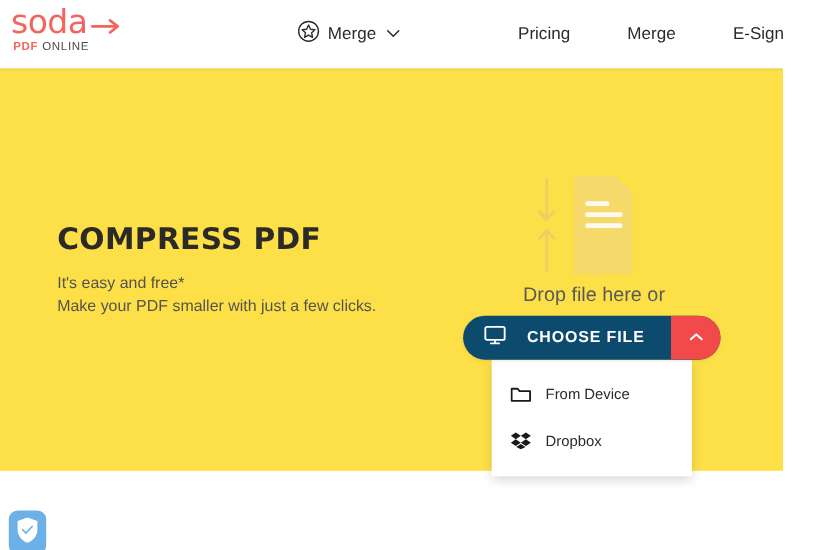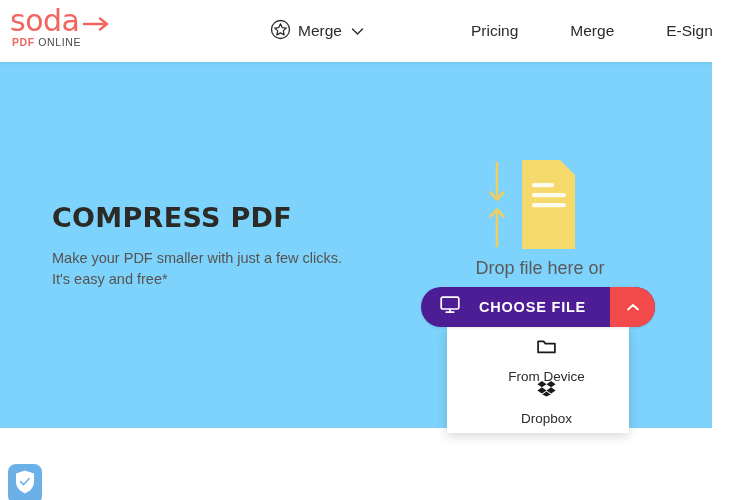--- a/index.html
+++ b/index.html
@@ -88,21 +88,21 @@
   .nav-tools { gap: 7px; }
   .nav-gap-1 { width: 107px; }
   .nav-gap { width: 52px; }
   .star-circle { display: block; }
   .chev-sm { display: block; margin-left: 2px; }
 
   
   .hero {
     position: relative;
     height: 366px;
-    background: #7dd3fc;
+    background: #fde047;
     overflow: visible;
   }
   .hero-left {
     position: absolute;
     left: 52px;
     top: 140px;
     width: 360px;
   }
   .hero-title {
     font-family: "DejaVu Sans", sans-serif;
@@ -147,21 +147,21 @@
     top: 287px;
     width: 234px;
     z-index: 30;
   }
   .cf-button {
     position: relative;
     display: flex;
     align-items: center;
     height: 40px;
     border-radius: 20px;
-    background: #4c1d95;
+    background: #0c4a6e;
     overflow: hidden;
     cursor: pointer;
     box-shadow: 0 1px 3px rgba(0,0,0,0.10);
   }
   .cf-main {
     flex: 1;
     display: flex;
     align-items: center;
     height: 100%;
     padding-left: 18px;
@@ -194,21 +194,20 @@
     z-index: 25;
     padding: 10px 0 12px 0;
   }
   .dd-item {
     display: flex;
     align-items: center;
     height: 42px;
     padding-left: 17px;
     gap: 13px;
     cursor: pointer;
-    flex-direction: column;
   }
   .dd-label {
     font-size: 13.5px;
     color: #2b2b2b;
   }
   .dd-icon {
     width: 19px;
     height: 19px;
     display: flex;
     align-items: center;
@@ -289,22 +288,22 @@
 
       <div class="nav-gap"></div>
 
     </div>
   </div>
 
   <div class="hero">
 
     <div class="hero-left">
       <h1 class="hero-title">COMPRESS PDF</h1>
+      <p class="hero-sub">It's easy and free*</p>
       <p class="hero-sub">Make your PDF smaller with just a few clicks.</p>
-      <p class="hero-sub">It's easy and free*</p>
     </div>
 
     <div class="hero-right">
       <div class="drop-visual">
         <svg width="130" height="95" viewBox="0 0 130 95">
 
           <g>
             <path d="M22 6 L22 42" stroke="#edce63" stroke-width="2.6" stroke-linecap="round" fill="none"></path>
             <path d="M15.5 35.5 L22 42.5 L28.5 35.5" stroke="#edce63" stroke-width="2.6" fill="none" stroke-linecap="round" stroke-linejoin="round"></path>
           </g>

